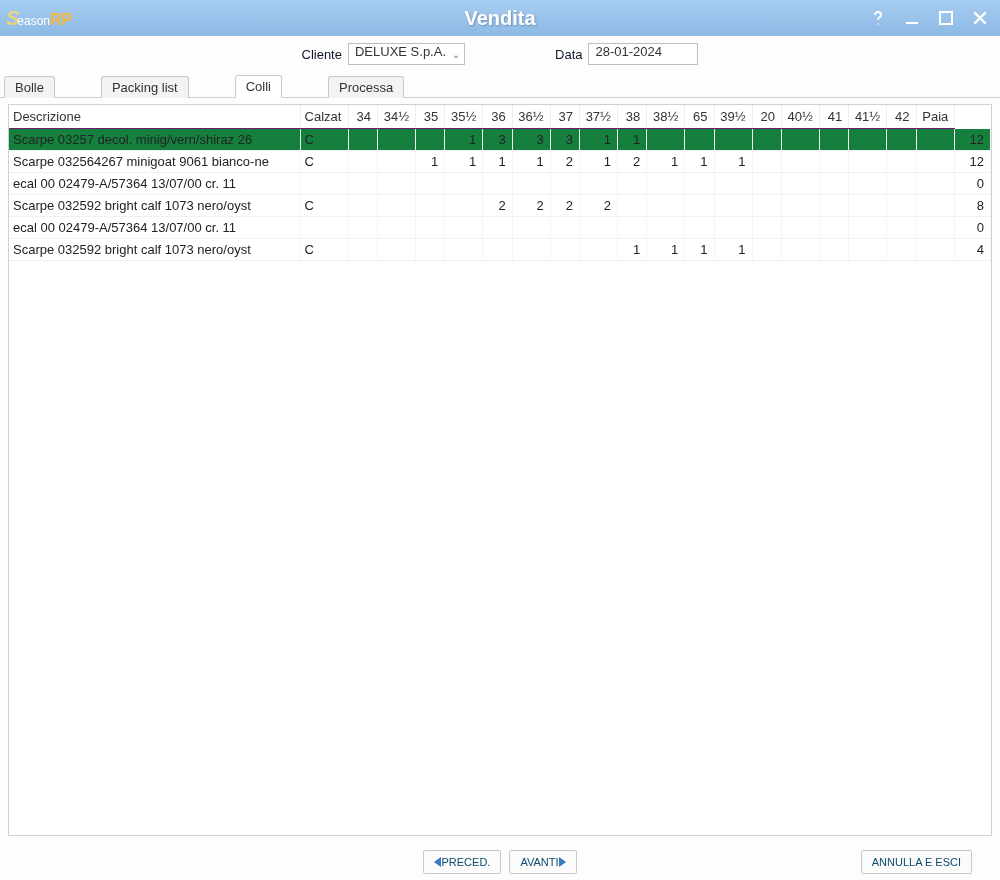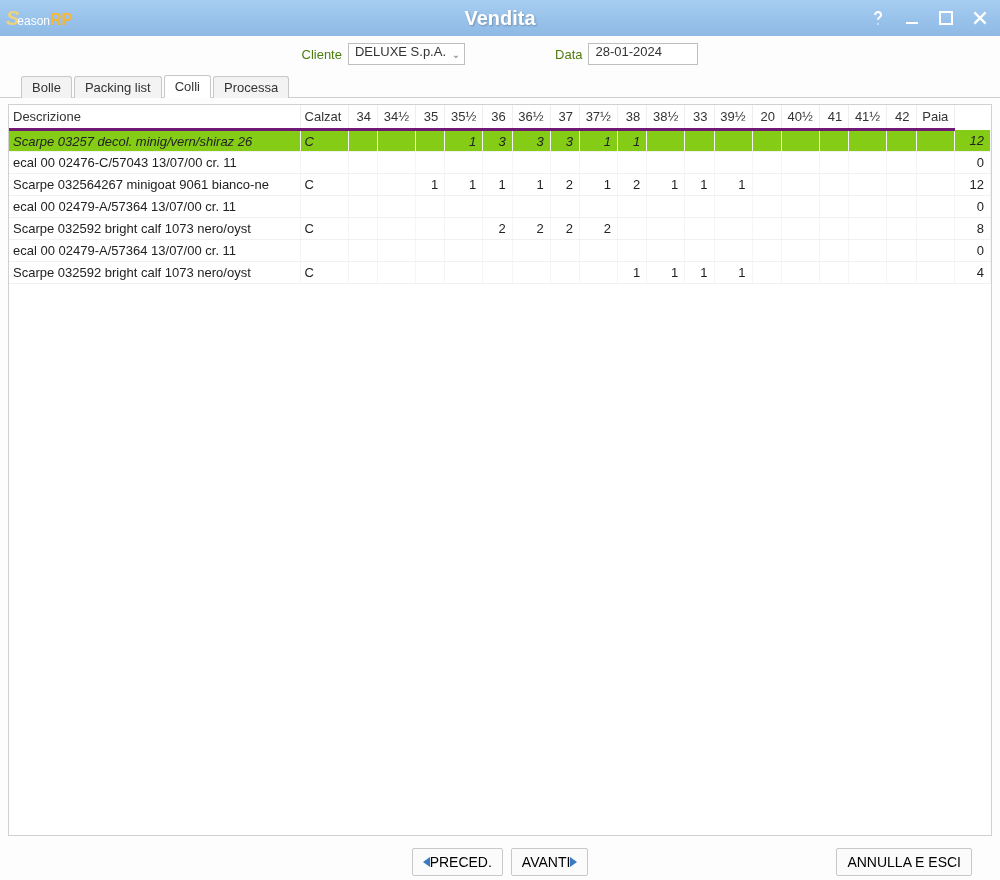--- a/index.html
+++ b/index.html
@@ -74,21 +74,21 @@
 
     .header-row {
       display: flex;
       align-items: center;
       justify-content: center;
       gap: 10px;
       height: 36px;
       background: #fdfdfd;
     }
     .header-row .field { display: flex; align-items: center; gap: 6px; }
-    .header-row label { color: #4d7c0f; }
+    .header-row label { color: #0f172a; }
     .combo, .textfield {
       border: 1px solid #bfbfbf;
       background: #fff;
       height: 22px;
       padding: 0 18px 0 6px;
       font-size: 13px;
       display: flex;
       align-items: flex-start;
       position: relative;
       min-width: 110px;
@@ -100,23 +100,24 @@
       transform: translateY(-50%);
       font-size: 10px;
       color: #777;
     }
     .textfield { min-width: 110px; padding-right: 0; }
 
     .tabs {
       display: flex;
       align-items: flex-end;
       height: 26px;
-      padding-left: 21px;
+      padding-left: 4px;
       border-bottom: 1px solid #d0d0d0;
       background: #fdfdfd;
+      gap: 44px;
     }
     .tab {
       border: 1px solid #c8c8c8;
       border-bottom: none;
       background: #f3f3f3;
       padding: 3px 10px;
       margin-right: 2px;
       border-radius: 3px 3px 0 0;
       cursor: pointer;
       color: #333;
@@ -138,59 +139,58 @@
     table.grid {
       border-collapse: collapse;
       width: 100%;
       font-size: 13px;
     }
     table.grid th {
       text-align: left;
       background: #fff;
       font-weight: 400;
       padding: 4px 4px;
-      border-bottom: 3px solid #701a75;
+      border-bottom: 1px solid #701a75;
       border-right: 1px solid #eeeeee;
       white-space: nowrap;
       color: #333;
     }
     table.grid th.num, table.grid td.num { text-align: right; padding-right: 6px; }
     table.grid td {
       padding: 2px 4px;
       border-bottom: 1px solid #f1f1f1;
       border-right: 1px solid #f5f5f5;
       white-space: nowrap;
       height: 22px;
       color: #222;
     }
     table.grid tbody tr.selected td {
-      background: #84cc16;
-      font-style: italic;
+      background: #15803d;
     }
     .col-desc { width: 278px; }
     .col-calz { width: 46px; }
     .col-size { width: 28px; }
     .col-paia { width: 34px; }
 
     .footer {
       display: flex;
       align-items: center;
       justify-content: center;
       gap: 8px;
       height: 40px;
       position: relative;
       padding: 0 10px;
     }
     .btn {
       border: 1px solid #c8c8c8;
       background: #fbfbfb;
       padding: 5px 10px;
-      font-size: 14px;
+      font-size: 11px;
       cursor: pointer;
-      color: #000000;
+      color: #0c4a6e;
       display: inline-flex;
       align-items: center;
       border-radius: 2px;
     }
     .btn .tri-left, .btn .tri-right {
       display: inline-block;
       width: 0; height: 0;
       border-top: 5px solid transparent;
       border-bottom: 5px solid transparent;
     }
@@ -269,21 +269,21 @@
           <th class="col-size num">34</th>
           <th class="col-size num">34½</th>
           <th class="col-size num">35</th>
           <th class="col-size num">35½</th>
           <th class="col-size num">36</th>
           <th class="col-size num">36½</th>
           <th class="col-size num">37</th>
           <th class="col-size num">37½</th>
           <th class="col-size num">38</th>
           <th class="col-size num">38½</th>
-          <th class="col-size num">33</th>
+          <th class="col-size num">65</th>
           <th class="col-size num">39½</th>
           <th class="col-size num">20</th>
           <th class="col-size num">40½</th>
           <th class="col-size num">41</th>
           <th class="col-size num">41½</th>
           <th class="col-size num">42</th>
           <th class="col-paia num">Paia</th>
         </tr>
       </thead>
     <tbody id="gridbody">
@@ -302,43 +302,20 @@
           <td class="col-size num"></td>
           <td class="col-size num"></td>
           <td class="col-size num"></td>
           <td class="col-size num"></td>
           <td class="col-size num"></td>
           <td class="col-size num"></td>
           <td class="col-size num"></td>
           <td class="col-size num"></td>
           <td class="col-size num"></td>
           <td class="col-paia num">12</td>
-        </tr>
-        <tr>
-          <td class="col-desc">ecal 00 02476-C/57043 13/07/00 cr. 11</td>
-          <td class="col-calz"></td>
-          <td class="col-size num"></td>
-          <td class="col-size num"></td>
-          <td class="col-size num"></td>
-          <td class="col-size num"></td>
-          <td class="col-size num"></td>
-          <td class="col-size num"></td>
-          <td class="col-size num"></td>
-          <td class="col-size num"></td>
-          <td class="col-size num"></td>
-          <td class="col-size num"></td>
-          <td class="col-size num"></td>
-          <td class="col-size num"></td>
-          <td class="col-size num"></td>
-          <td class="col-size num"></td>
-          <td class="col-size num"></td>
-          <td class="col-size num"></td>
-          <td class="col-size num"></td>
-          <td class="col-size num"></td>
-          <td class="col-paia num">0</td>
         </tr>
         <tr>
           <td class="col-desc">Scarpe 032564267 minigoat 9061 bianco-ne</td>
           <td class="col-calz">C</td>
           <td class="col-size num"></td>
           <td class="col-size num"></td>
           <td class="col-size num">1</td>
           <td class="col-size num">1</td>
           <td class="col-size num">1</td>
           <td class="col-size num">1</td>

